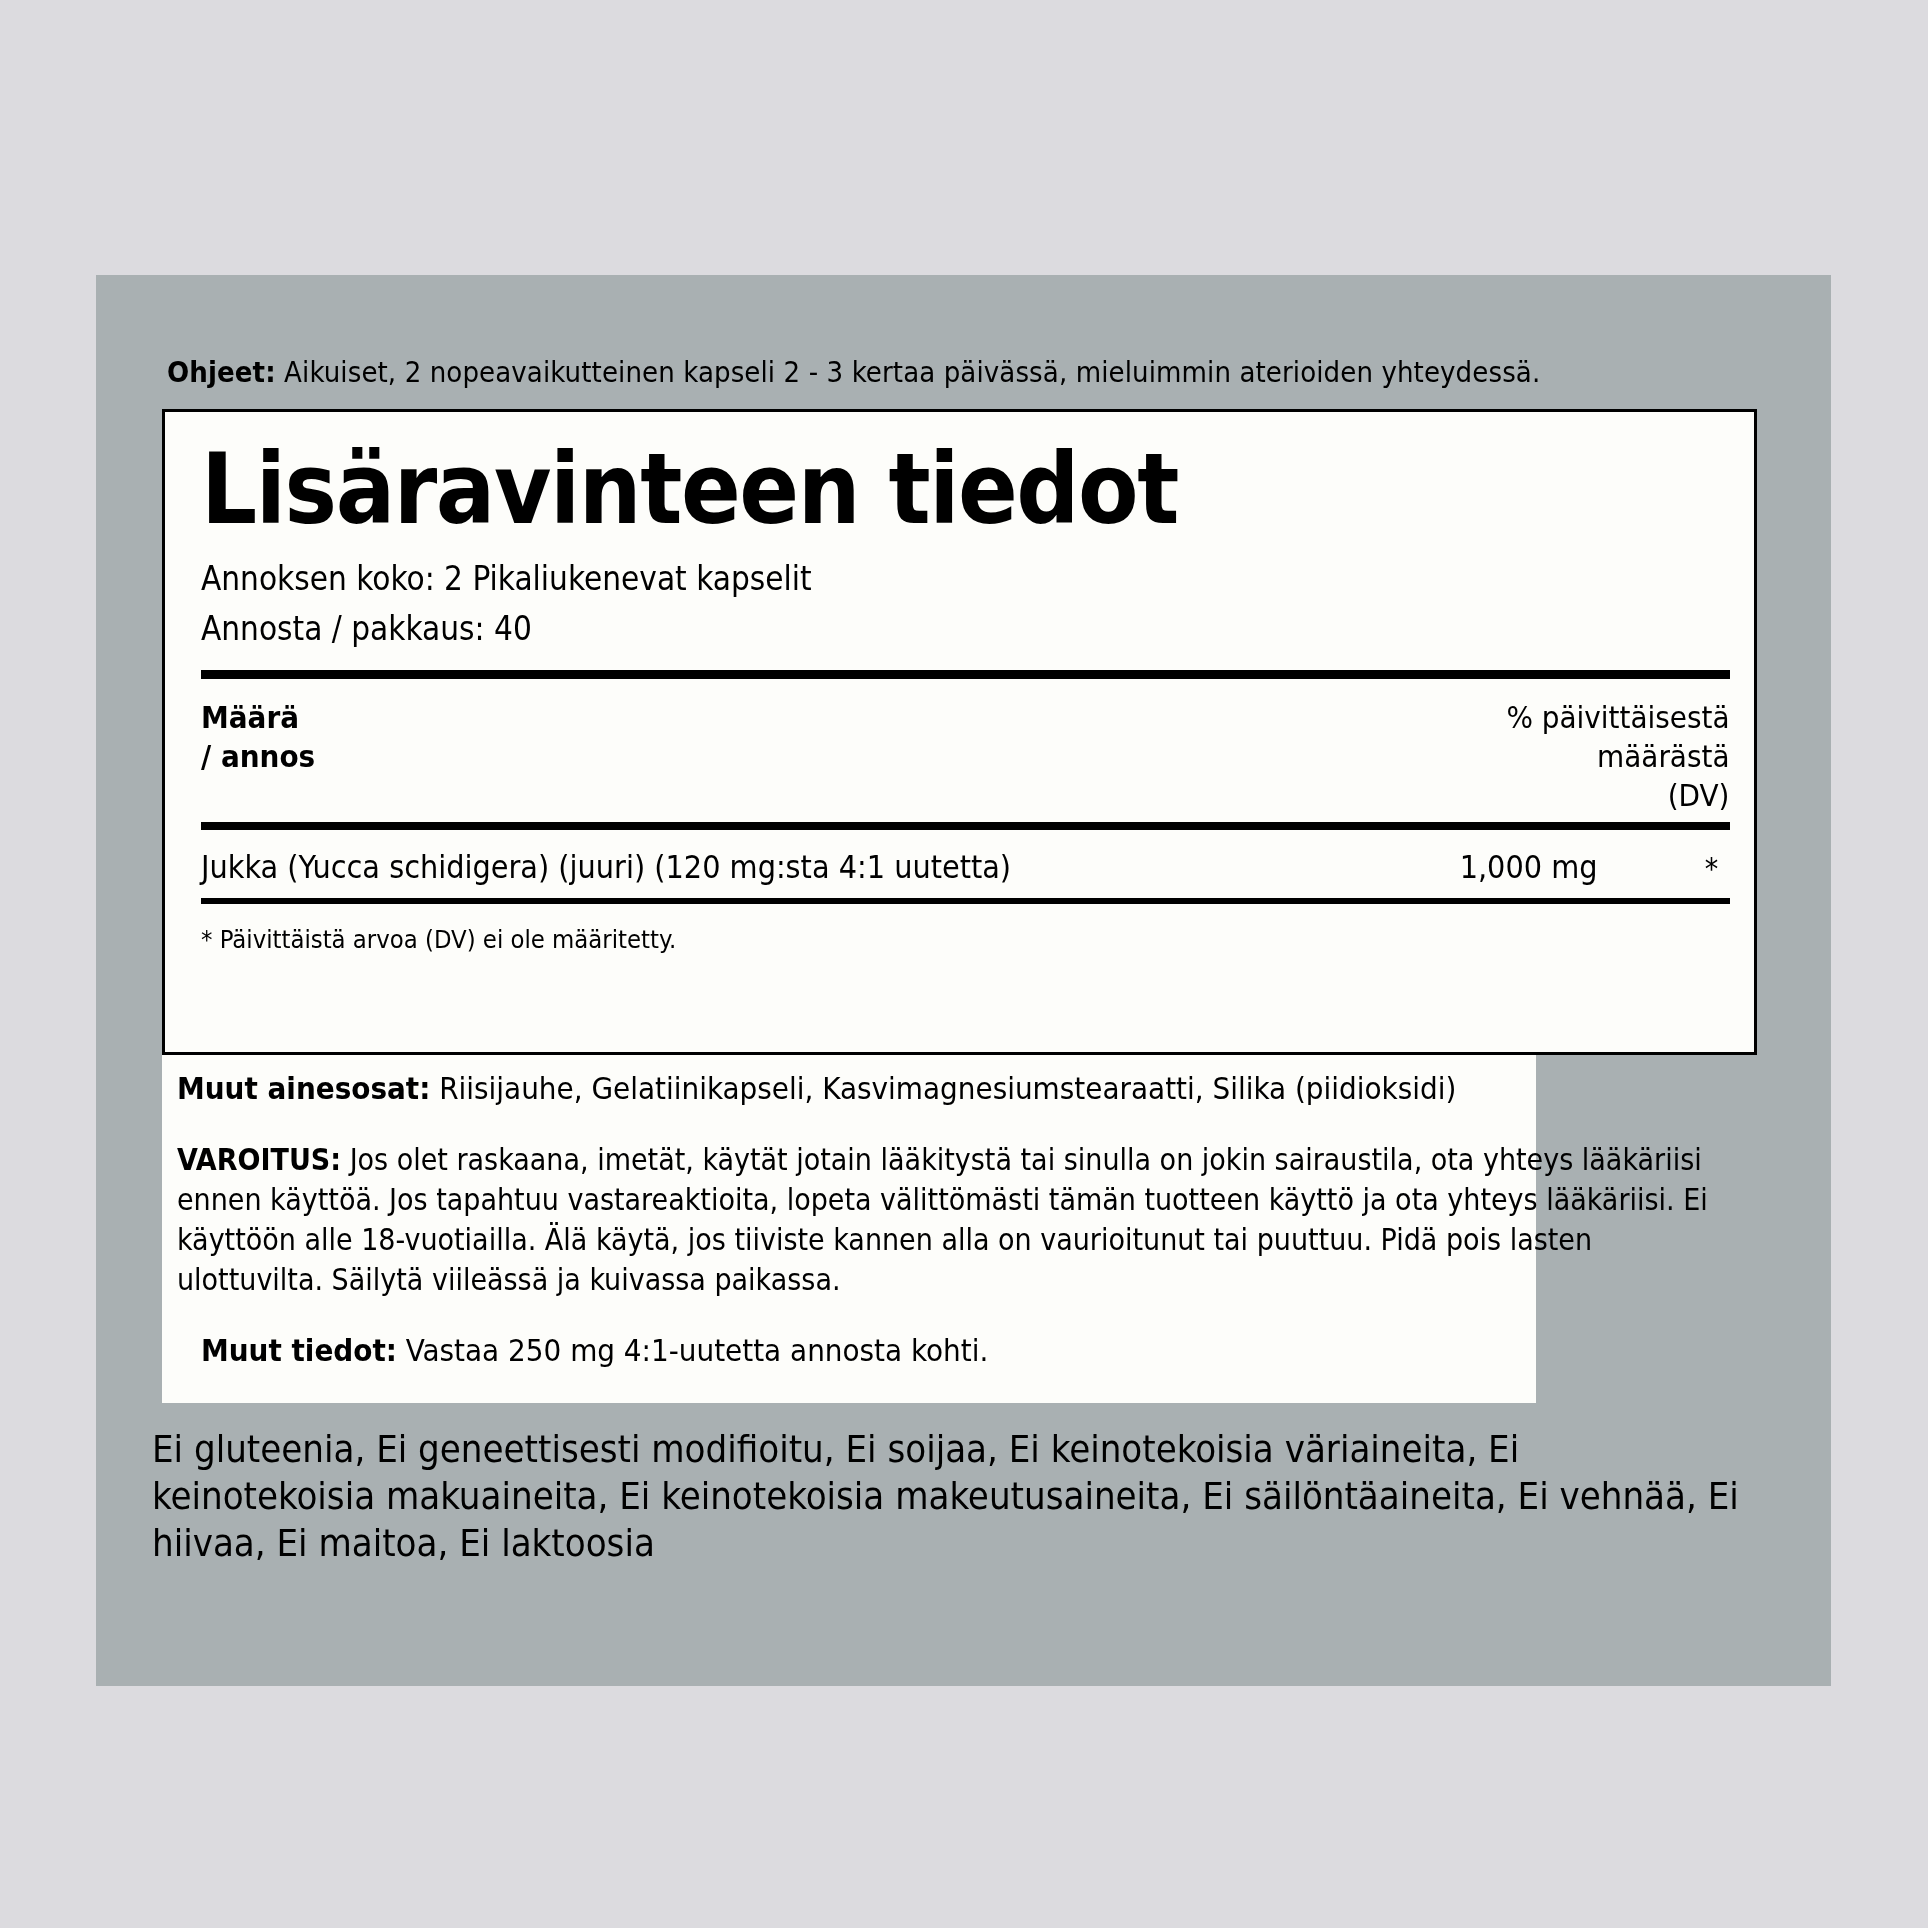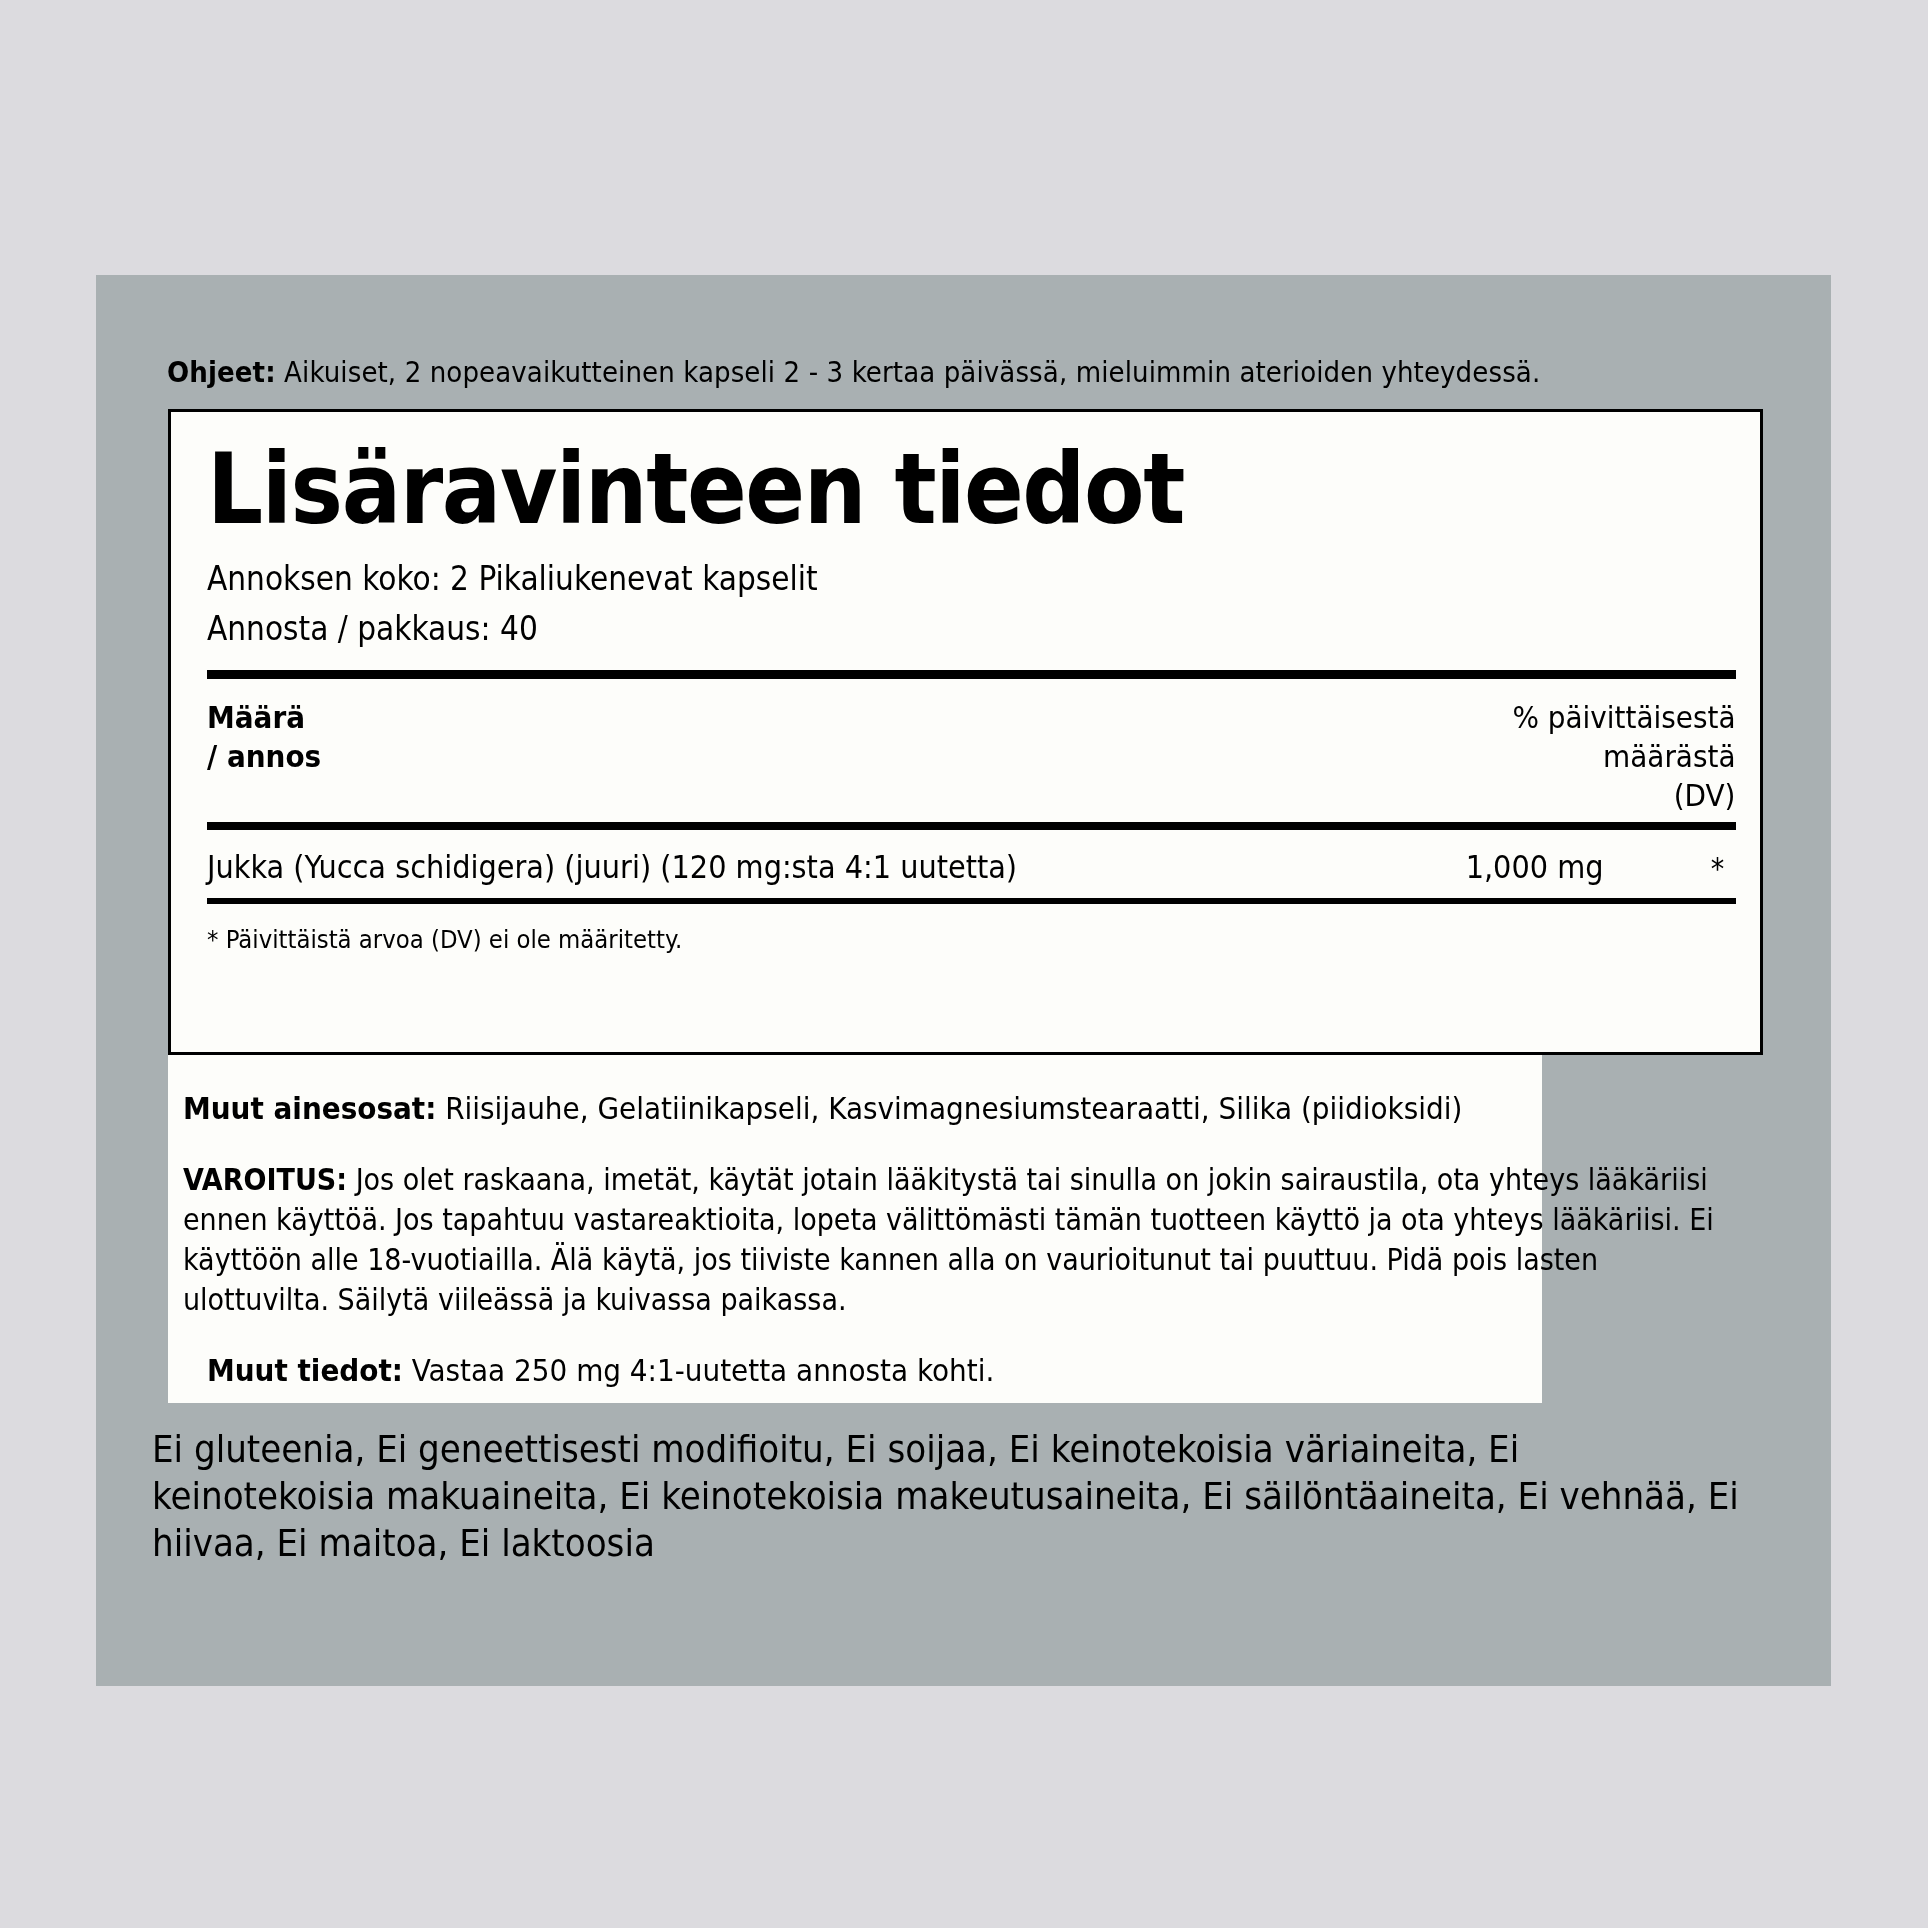--- a/index.html
+++ b/index.html
@@ -37,21 +37,21 @@
     color: #000;
     letter-spacing: 0.1px;
   }
   .directions .lead {
     font-weight: bold;
   }
 
   
   .white-panel {
     position: absolute;
-    left: 72px;
+    left: 66px;
     top: 134px;
     width: 1374px;
     height: 994px;
     background: #fdfdfa;
     box-sizing: border-box;
   }
 
   
   .facts-box {
     position: absolute;
@@ -174,21 +174,20 @@
     position: absolute;
     left: 15px;
     top: 659px;
     width: 1563px;
     color: #000;
   }
   .other-ingredients {
     font-size: 31px;
     line-height: 40px;
     margin-bottom: 32px;
-    margin-top: 20px;
   }
   .other-ingredients .lead { font-weight: bold; }
 
   .warning {
     font-size: 30px;
     line-height: 40px;
     margin-bottom: 30px;
   }
   .warning .lead { font-weight: bold; }
 

